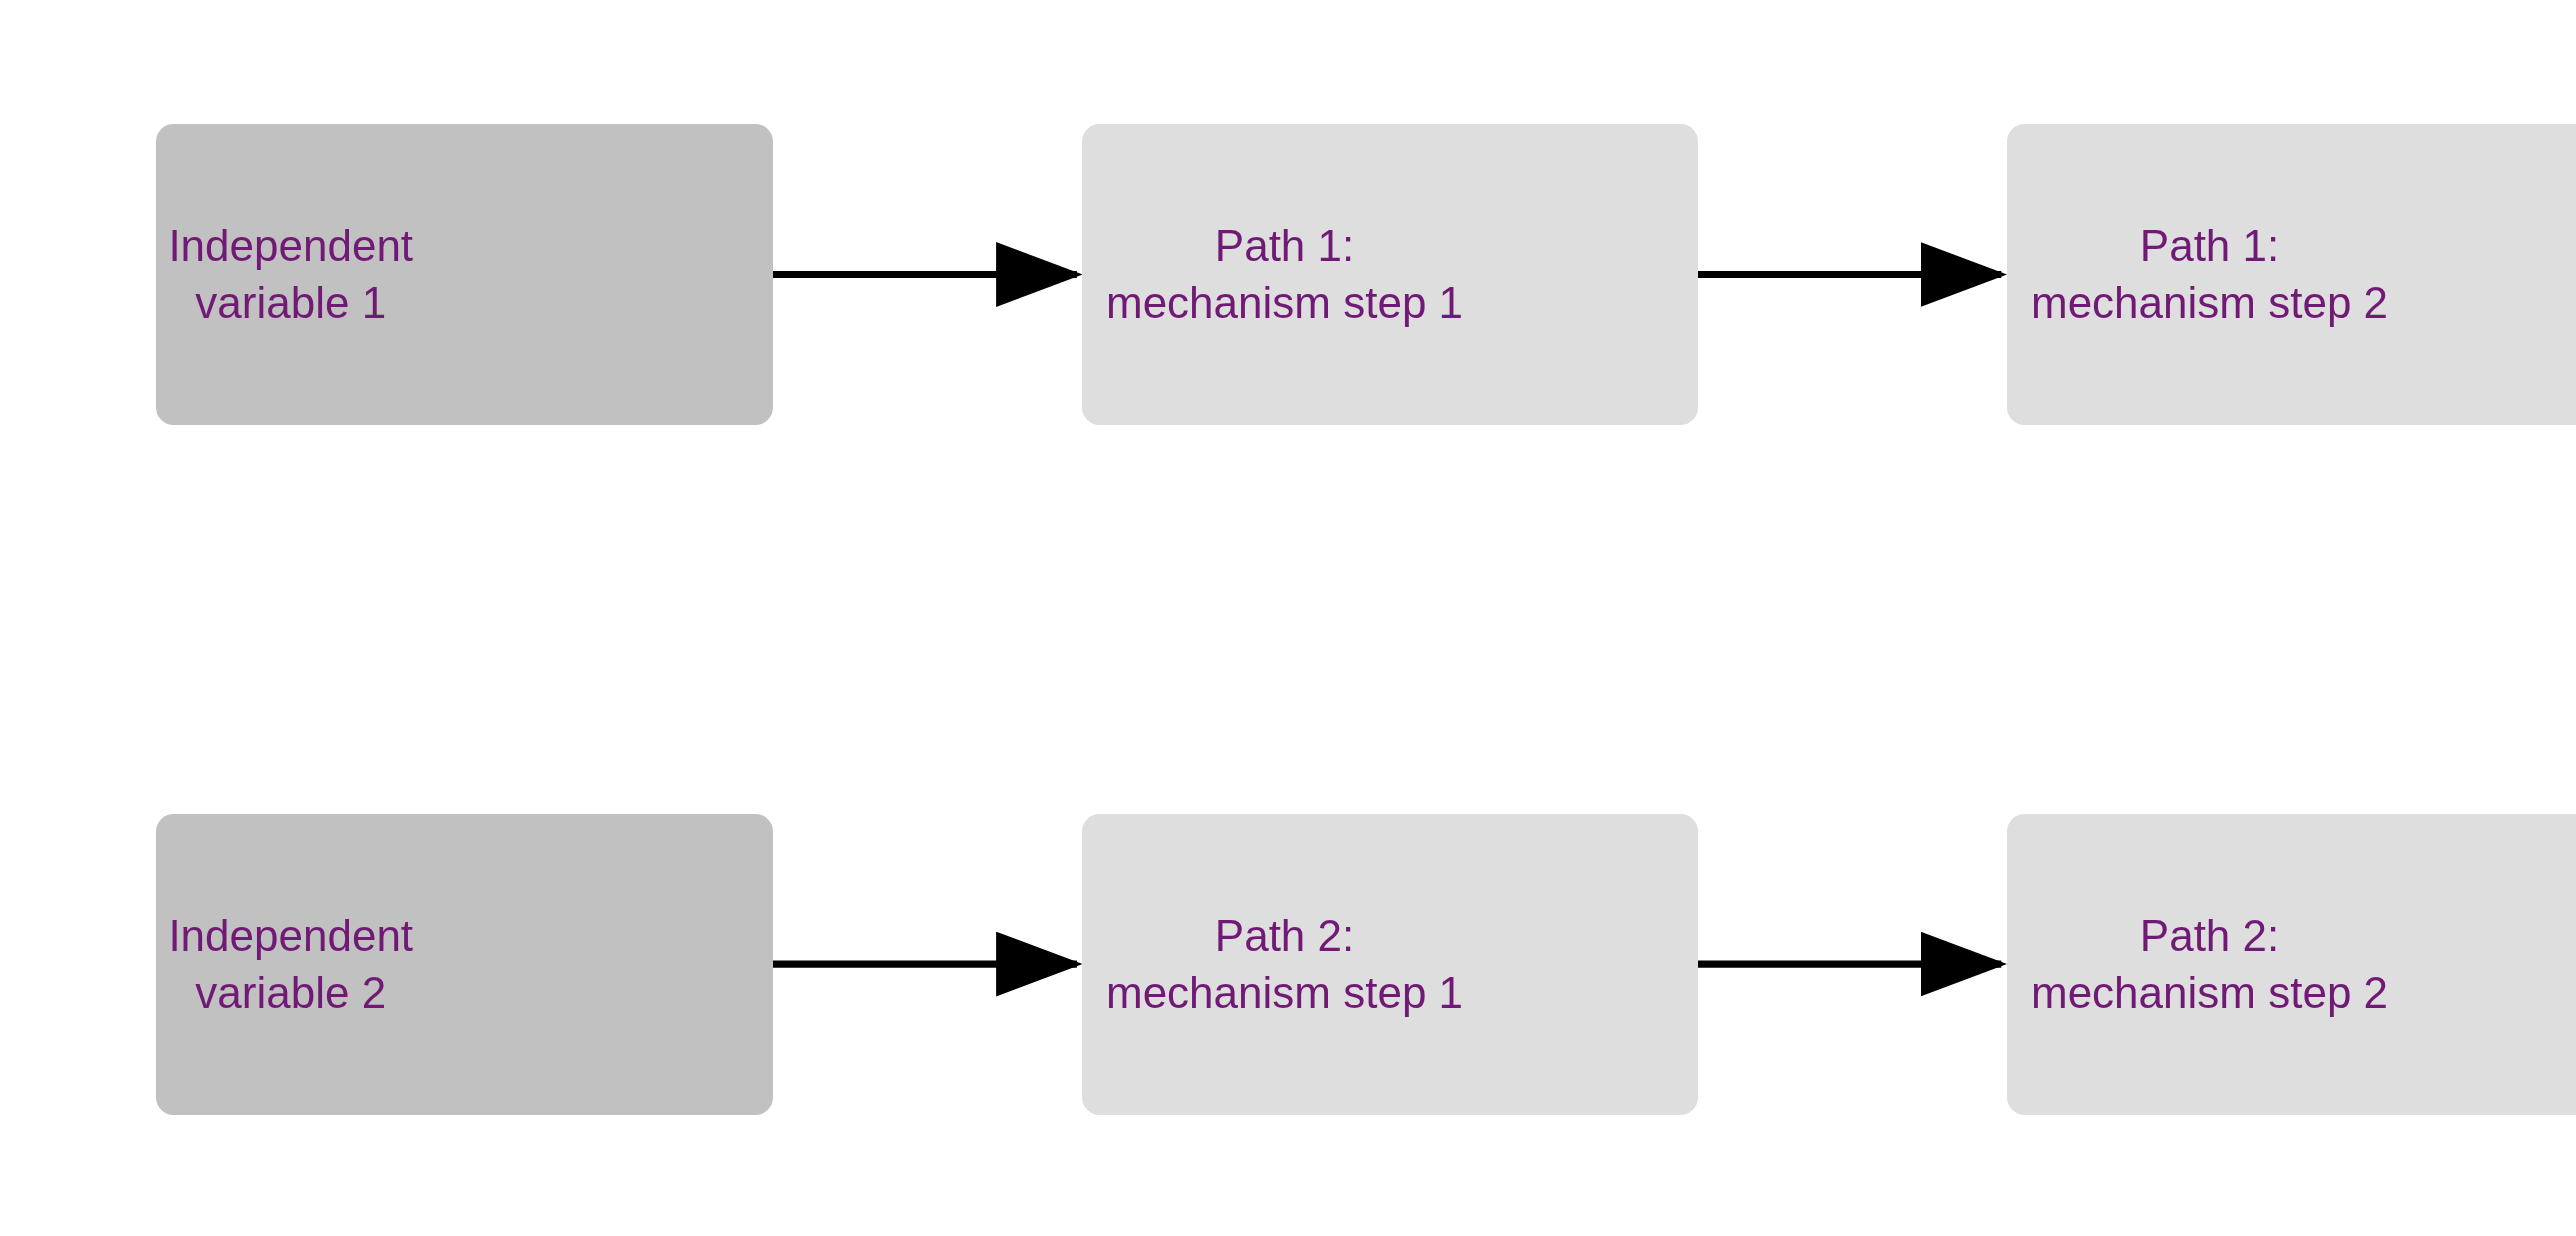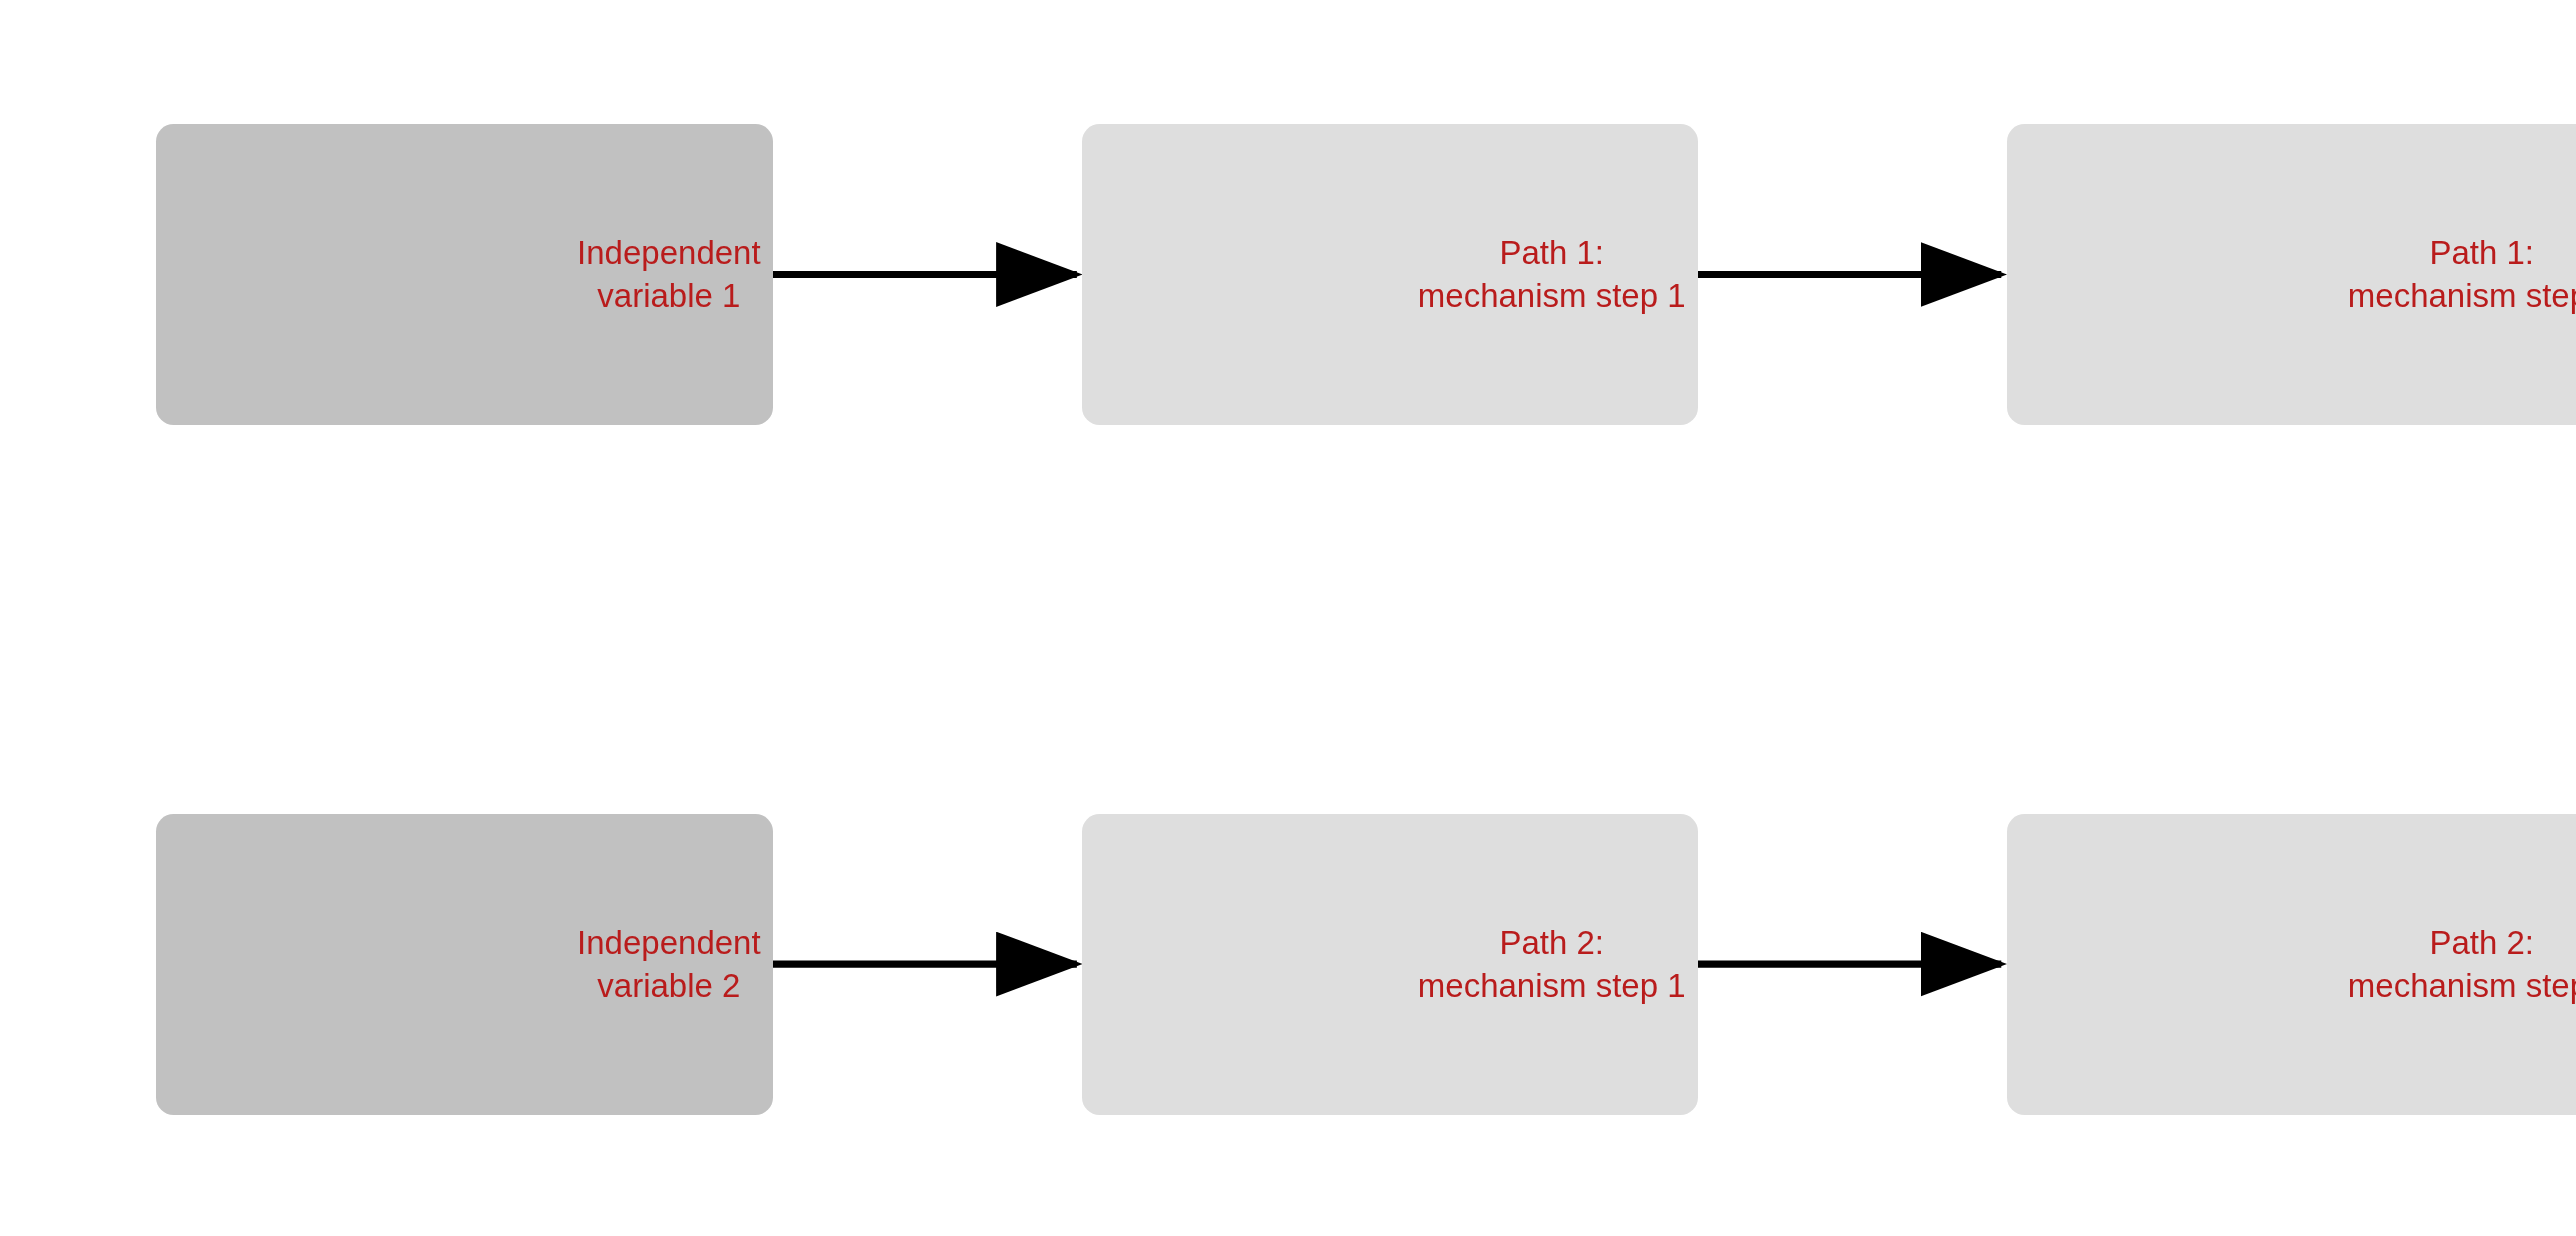--- a/index.html
+++ b/index.html
@@ -14,24 +14,24 @@
     background: #ffffff;
     overflow: hidden;
     font-family: "Liberation Sans", sans-serif;
   }
   .node {
     position: absolute;
     box-sizing: border-box;
     border-radius: 17.5px;
     display: flex;
     align-items: center;
-    justify-content: flex-end;
+    justify-content: flex-start;
     text-align: center;
-    color: #b91c1c;
-    font-size: 33px;
+    color: #701a75;
+    font-size: 44px;
     line-height: 1.28;
     font-family: "Liberation Sans", sans-serif;
     white-space: pre-line;
     padding: 4.1px 12.4px;
   }
   .node.var {
     background: #C1C1C1;
   }
   .node.mech {
     background: #DEDEDE;

